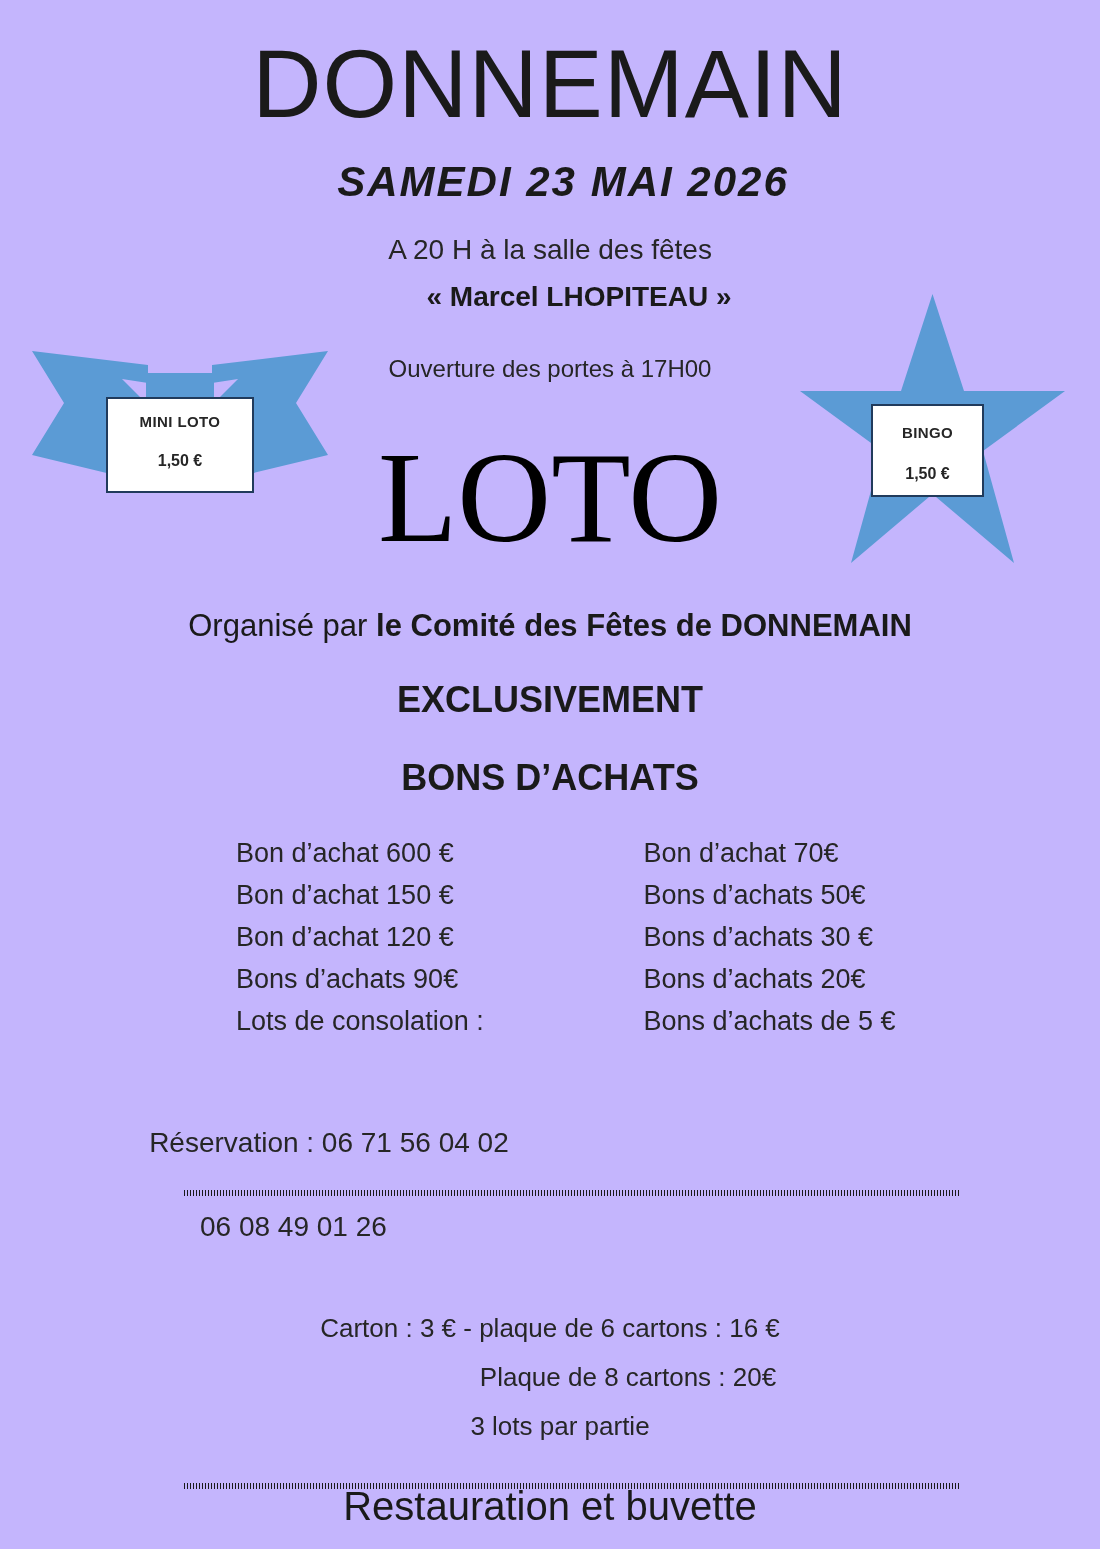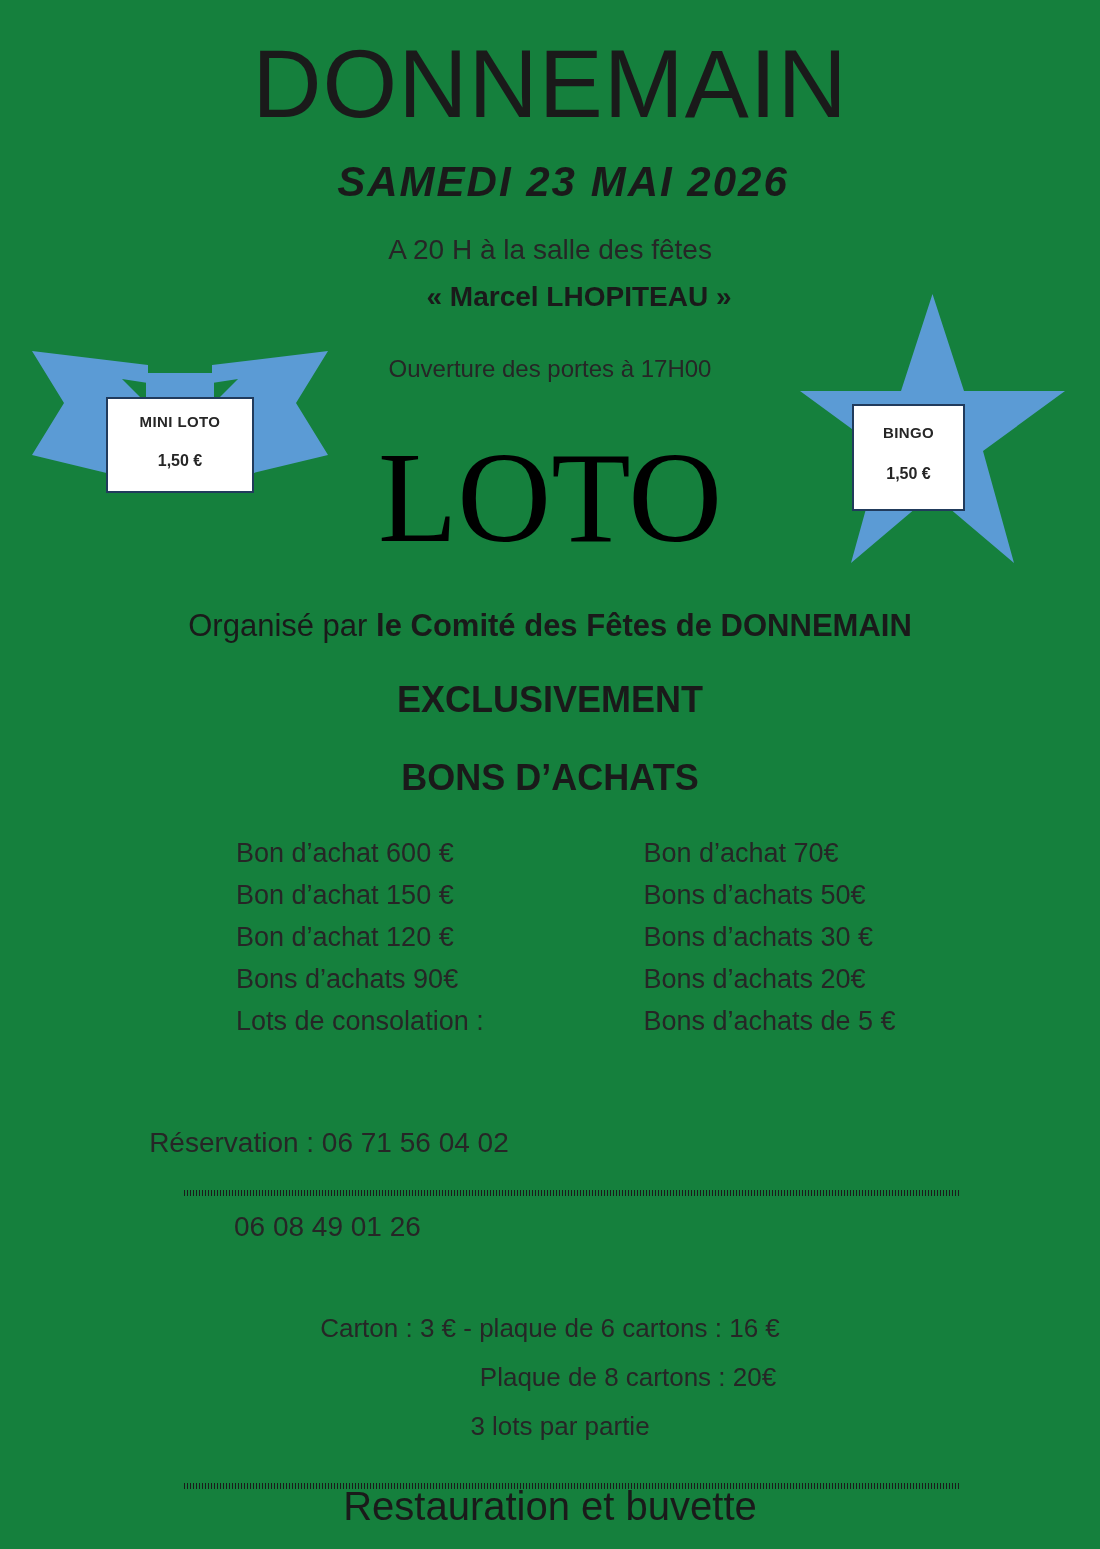--- a/index.html
+++ b/index.html
@@ -10,21 +10,21 @@
   }
   body {
     font-family: "Liberation Sans", sans-serif;
     color: #262626;
   }
   #poster {
     position: relative;
     width: 1100px;
     height: 1549px;
     margin: 0 auto;
-    background: #15803d;
+    background: #c4b5fd;
     overflow: hidden;
   }
 
   
   .town-title {
     position: absolute;
     top: 34px;
     left: 0;
     width: 1100px;
     text-align: center;
@@ -132,24 +132,24 @@
   
   .star-wrap {
     position: absolute;
     left: 800px;
     top: 286px;
     width: 265px;
     height: 285px;
   }
   .star-wrap svg { display: block; }
   #bingo-badge {
-    left: 852px;
+    left: 871px;
     top: 404px;
     width: 113px;
-    height: 107px;
+    height: 93px;
   }
   #bingo-badge .badge-title { margin-top: 18px; }
   #bingo-badge .badge-price { margin-top: 24px; }
 
   
   .organiser {
     position: absolute;
     top: 608px;
     left: 0;
     width: 1100px;
@@ -190,21 +190,21 @@
   
   .reservation {
     position: absolute;
     top: 1080px;
     left: 118px;
     font-size: 28px;
     line-height: 42px;
     color: #262626;
     white-space: pre;
   }
-  .reservation .line-two { margin-left: 116px; display: block; }
+  .reservation .line-two { margin-left: 82px; display: block; }
 
   
   .dotted-rule {
     position: absolute;
     height: 6px;
     left: 184px;
     width: 776px;
     background-image: repeating-linear-gradient(
       to right,
       #1a1a1a 0px, #1a1a1a 1px,

